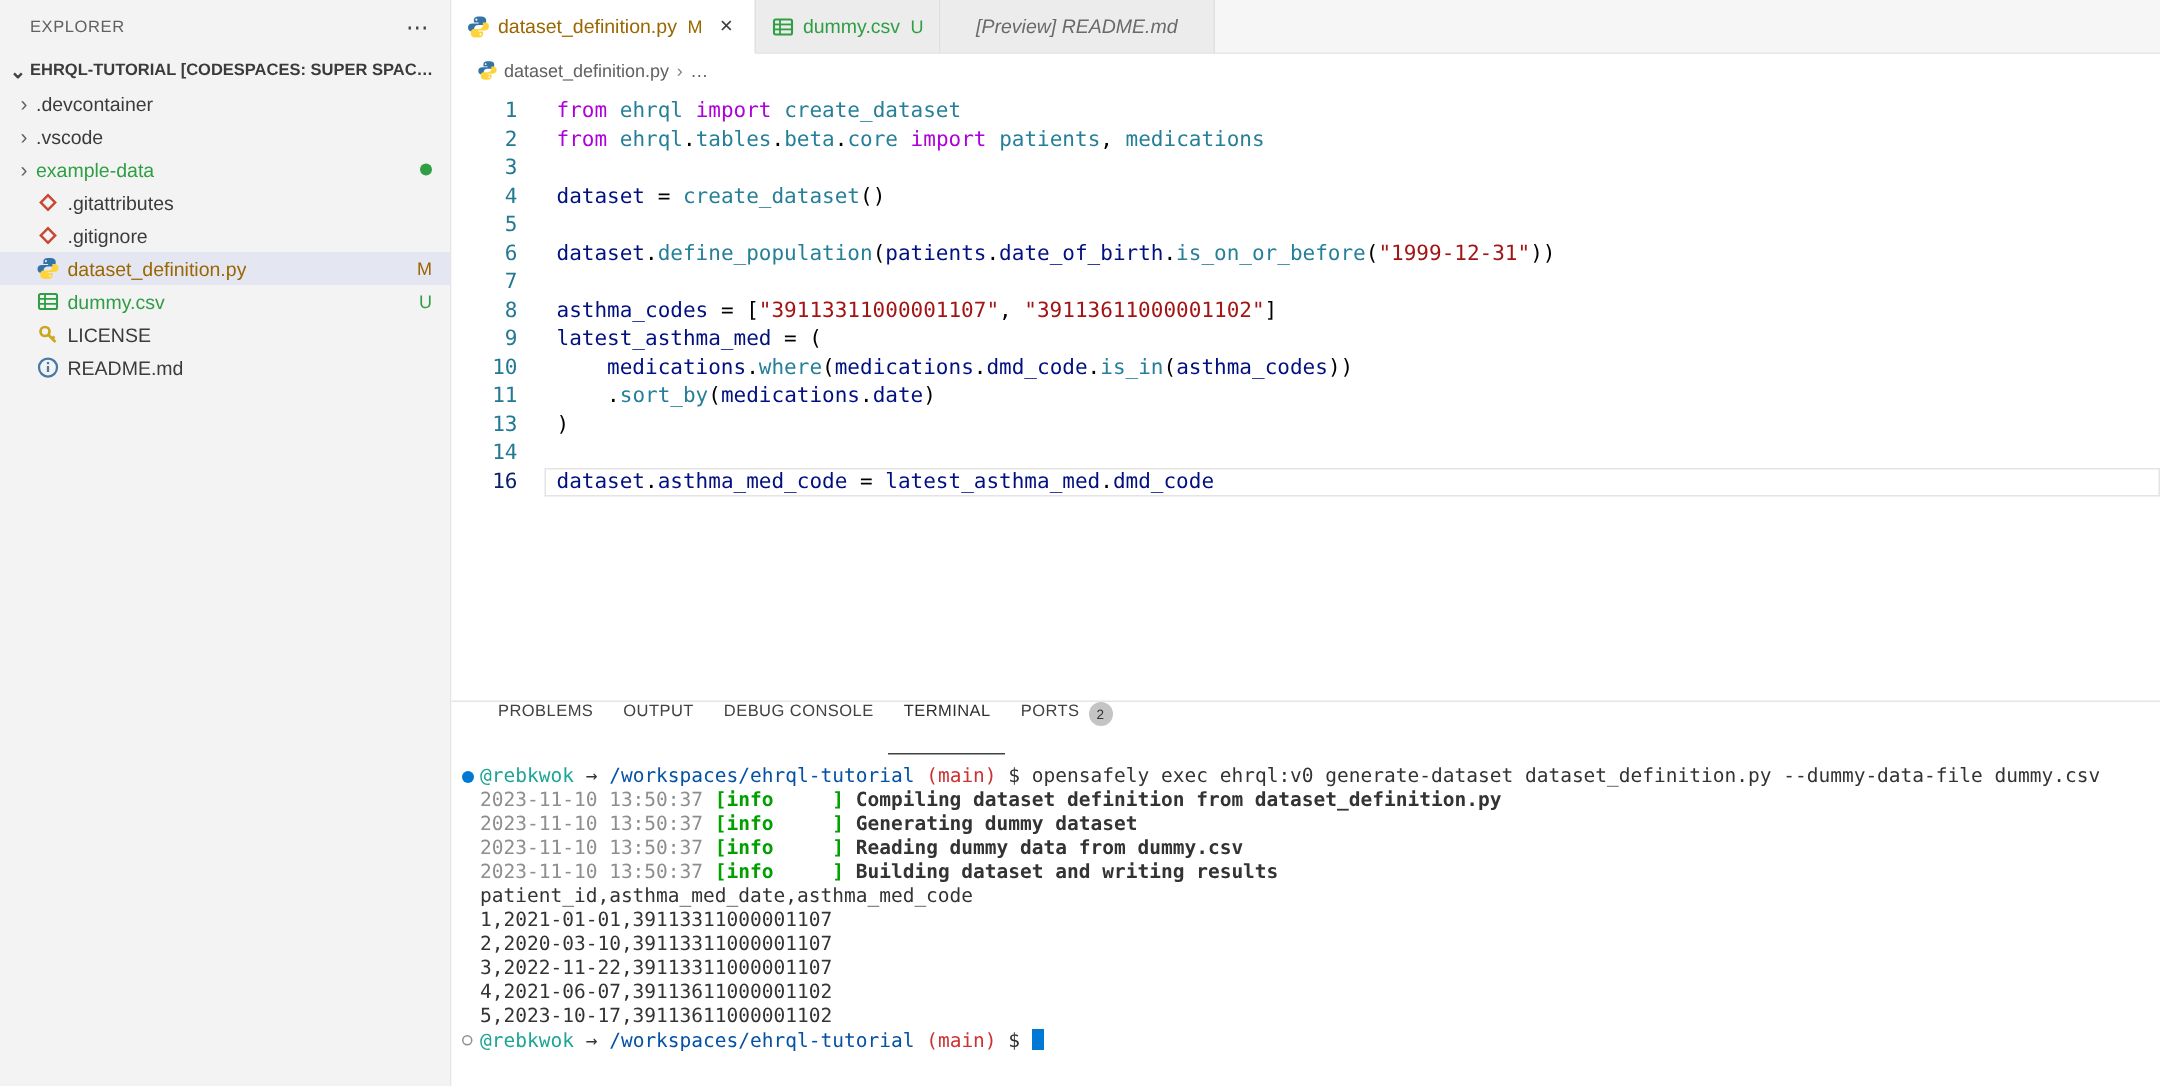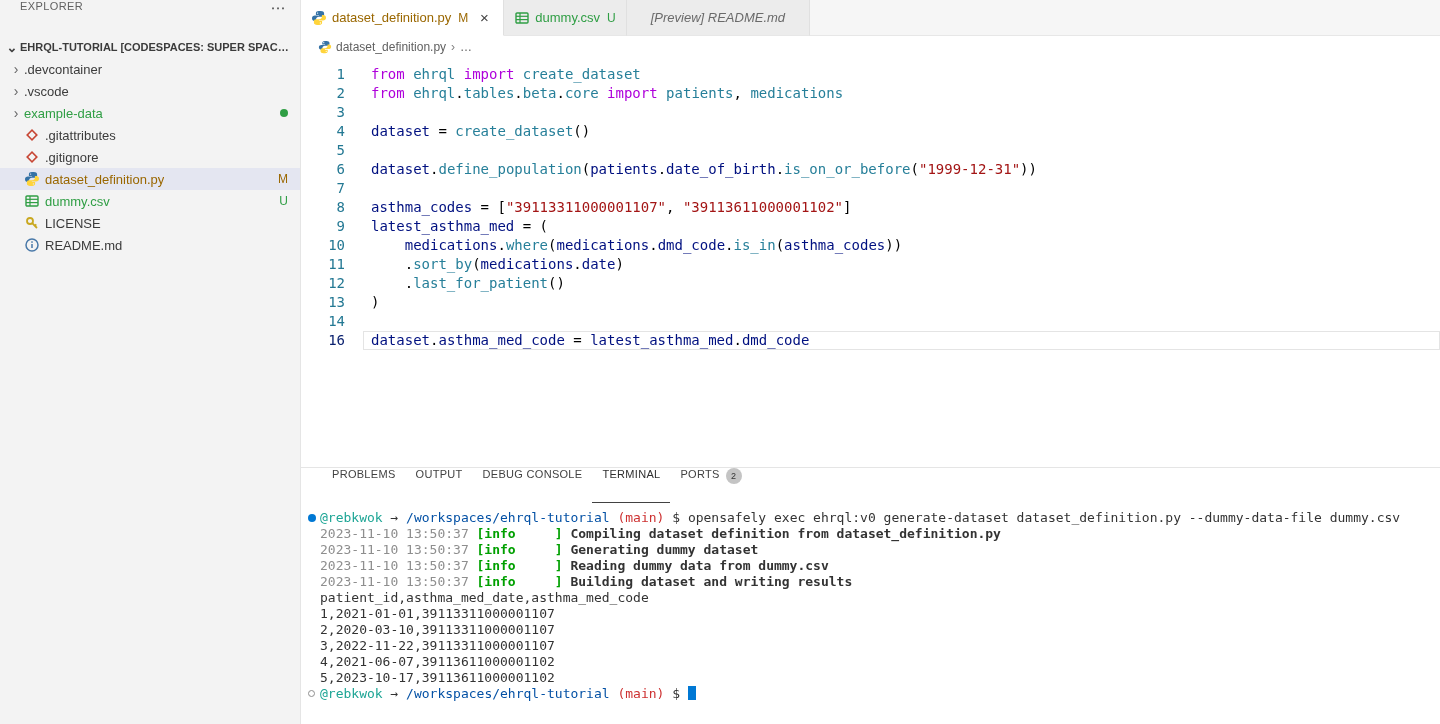--- a/index.html
+++ b/index.html
@@ -3,21 +3,21 @@
 <meta charset="utf-8">
 <style>
   *{box-sizing:border-box;margin:0;padding:0}
   html,body{width:1440px;height:724px;overflow:hidden;background:#fff;
     font-family:"Liberation Sans",sans-serif;}
   .root{display:flex;width:1440px;height:724px}
 
   
   .sidebar{width:301px;flex-shrink:0;background:#f3f3f3;border-right:1px solid #e5e5e5;
     display:flex;flex-direction:column;overflow:hidden}
-  .sb-title-row{display:flex;height:36px;padding:0 14px 0 20px;
+  .sb-title-row{display:flex;align-items:center;height:36px;padding:0 14px 0 20px;
     color:#616161;font-size:11px;letter-spacing:.4px}
   .sb-more{margin-left:auto;font-size:15px;color:#424242;cursor:pointer;line-height:1}
   .ws-row{display:flex;align-items:center;height:22px;padding:0 4px;font-size:11px;
     font-weight:bold;color:#3b3b3b;white-space:nowrap;overflow:hidden;cursor:pointer}
   .ws-chevron{width:16px;text-align:center;color:#424242;font-size:13px;flex-shrink:0}
   .ws-label{overflow:hidden;text-overflow:ellipsis}
   .tree{flex:1;overflow:hidden}
   .trow{display:flex;align-items:center;height:22px;padding:0 12px 0 8px;font-size:13px;
     color:#3b3b3b;cursor:pointer;white-space:nowrap}
   .trow.sel{background:var(--selection_bg)}
@@ -270,24 +270,20 @@
         </div>
         <div class="crow">
           <span class="ln">10</span>
           <span class="code"><span class="tok-d">    </span><span class="tok-v">medications</span><span class="tok-d">.</span><span class="tok-n">where</span><span class="tok-d">(</span><span class="tok-v">medications</span><span class="tok-d">.</span><span class="tok-v">dmd_code</span><span class="tok-d">.</span><span class="tok-n">is_in</span><span class="tok-d">(</span><span class="tok-v">asthma_codes</span><span class="tok-d">))</span></span>
         </div>
         <div class="crow">
           <span class="ln">11</span>
           <span class="code"><span class="tok-d">    .</span><span class="tok-n">sort_by</span><span class="tok-d">(</span><span class="tok-v">medications</span><span class="tok-d">.</span><span class="tok-v">date</span><span class="tok-d">)</span></span>
         </div>
         <div class="crow">
-          <span class="ln">12</span>
-          <span class="code"><span class="tok-d">    .</span><span class="tok-n">last_for_patient</span><span class="tok-d">()</span></span>
-        </div>
-        <div class="crow">
           <span class="ln">13</span>
           <span class="code"><span class="tok-d">)</span></span>
         </div>
         <div class="crow">
           <span class="ln">14</span>
           <span class="code"></span>
         </div>
         <div class="crow activeline">
           <span class="ln">16</span>
           <span class="code"><span class="tok-v">dataset</span><span class="tok-d">.</span><span class="tok-v">asthma_med_code</span><span class="tok-d"> = </span><span class="tok-v">latest_asthma_med</span><span class="tok-d">.</span><span class="tok-v">dmd_code</span></span>

